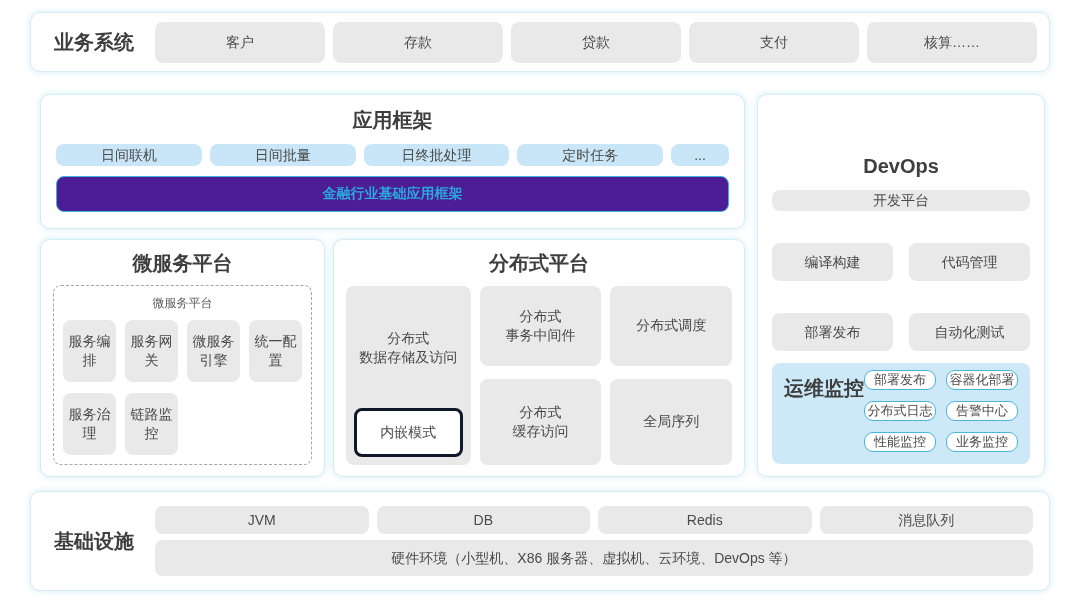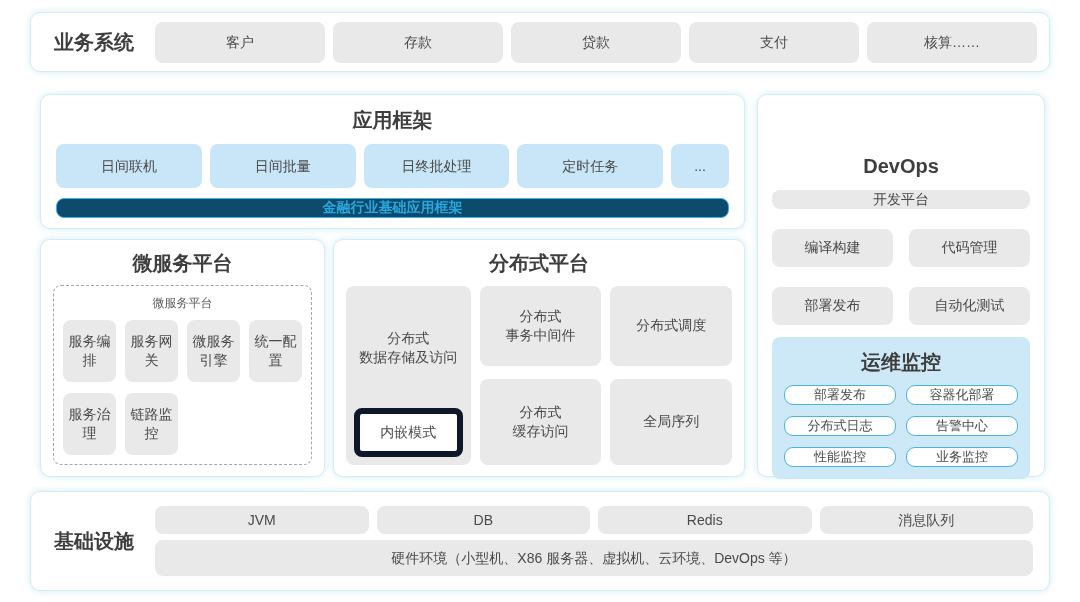--- a/index.html
+++ b/index.html
@@ -34,25 +34,25 @@
   .band-items { display: flex; flex: 1; gap: 8px; }
   .band-items .box { flex: 1; height: 41px; }
 
   
   .mid { display: flex; gap: 12px; height: 383px; margin: 22px 5px 14px 10px; }
   .mid-left { flex: 1; display: flex; flex-direction: column; gap: 10px; min-width: 0; }
 
   .panel.app { height: 135px; padding: 8px 15px 13px; display: flex; flex-direction: column; }
   .panel.app .panel-title { padding: 4px 0 10px; }
   .app-row { display: flex; gap: 8px; }
-  .app-row .box { flex: 1; height: 44px; }
+  .app-row .box { flex: 1; height: 22px; }
   .app-row .box.small { flex: 0 0 58px; }
   .base-bar {
     margin-top: 10px; height: 36px; display: flex; align-items: center; justify-content: center;
-    border: 1px solid #3db2df; border-radius: 8px; background: #0c4a6e;
+    border: 1px solid #3db2df; border-radius: 8px; background: #4c1d95;
     color: var(--accent-blue, #2aa8dc); font-weight: 600; font-size: 14px;
   }
 
   .mid-left-bottom { flex: 1; display: flex; gap: 8px; min-height: 0; }
 
   .panel.micro { width: 285px; flex: none; padding: 10px 12px 11px; display: flex; flex-direction: column; }
   .dashed {
     flex: 1; margin-top: 8px; border: 1px dashed #a6a6a6; border-radius: 8px;
     padding: 5px 9px 9px; display: flex; flex-direction: column;
   }
@@ -61,34 +61,34 @@
 
   .panel.dist { flex: 1; padding: 10px 12px 11px; display: flex; flex-direction: column; min-width: 0; }
   .dist-grid { flex: 1; margin-top: 9px; display: flex; gap: 9px; min-height: 0; }
   .storage { flex: 1; background: var(--box-gray, #e9e9e9); border-radius: 8px; padding: 8px; display: flex; flex-direction: column; }
   .storage-title {
     flex: 1; display: flex; align-items: center; justify-content: center;
     white-space: pre-line; font-size: 14px; color: var(--text-dark, #4a4a4a);
     text-align: center; line-height: 1.35;
   }
   .mode {
-    height: 49px; margin-top: 7px; background: #fff; border: 6px solid #0f172a; border-radius: 8px;
+    height: 49px; margin-top: 7px; background: #fff; border: 3px solid #0f172a; border-radius: 8px;
     display: flex; align-items: center; justify-content: center;
     font-size: 14px; color: var(--text-dark, #4a4a4a);
   }
   .dist-col { flex: 1.12; display: flex; flex-direction: column; gap: 13px; }
   .dist-col .box.cell-top { flex: 83; }
   .dist-col .box.cell-bottom { flex: 90; }
 
   .panel.devops { width: 288px; flex: none; padding: 10px 14px 12px; display: flex; flex-direction: column; }
   .panel.devops .panel-title { padding: 4px 0 12px; margin-top: 46px; }
   .devops-wide { height: 38px; }
-  .devops-row { display: flex; gap: 16px; margin-top: 20px; }
+  .devops-row { display: flex; gap: 16px; margin-top: 32px; }
   .devops-row .box { flex: 1; height: 38px; }
-  .ops { margin-top: 12px; flex: 1; background: var(--ops-bg, #cde9f8); border-radius: 8px; padding: 7px 12px 12px; display: flex; flex-direction: column; }
+  .ops { margin-top: 12px; flex: 1; background: var(--ops-bg, #cde9f8); border-radius: 8px; padding: 7px 12px 12px; display: flex; flex-direction: row; }
   .ops-title { padding: 5px 0 9px; }
   .ops-grid { flex: 1; display: grid; grid-template-columns: 1fr 1fr; gap: 11px 10px; }
   .chip {
     background: #fff; border: 1.5px solid var(--chip-border, #49b5de); border-radius: 9px;
     display: flex; align-items: center; justify-content: center;
     font-size: 13px; color: var(--text-dark, #4a4a4a); text-align: center;
   }
 
   .band.infra { height: 100px; padding: 8px 16px 8px 12px; }
   .infra-right { flex: 1; display: flex; flex-direction: column; gap: 6px; justify-content: center; }

